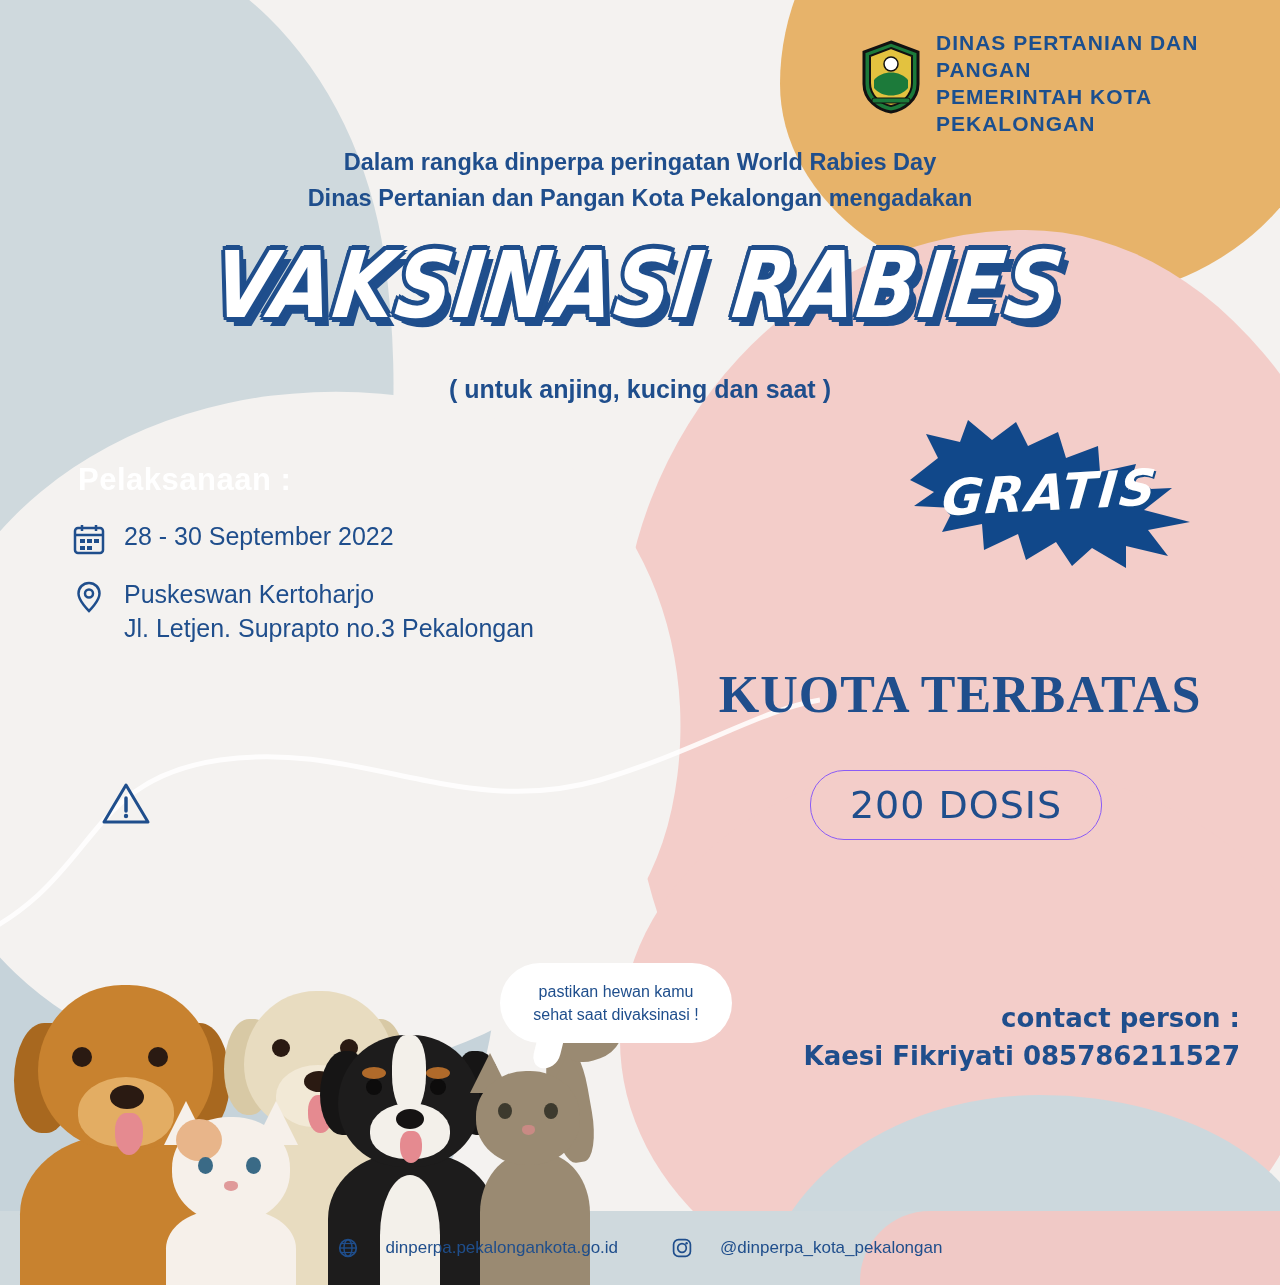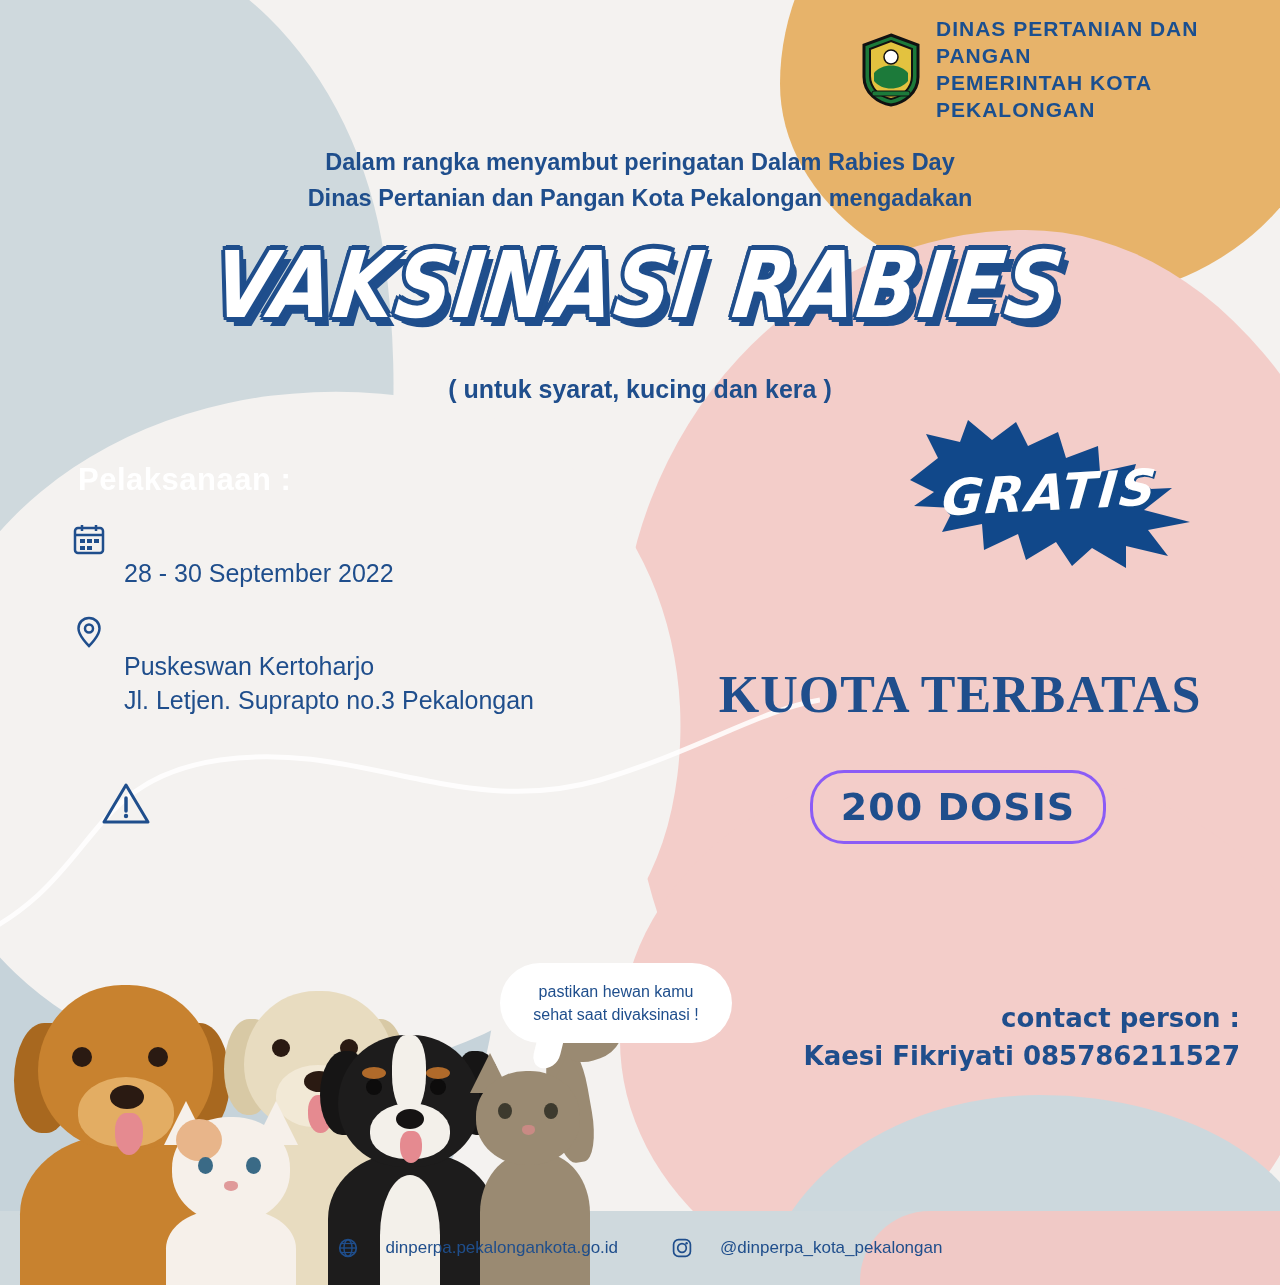--- a/index.html
+++ b/index.html
@@ -99,21 +99,21 @@
     width:62px;height:74px;
     position:relative;
   }
   .logo svg{display:block;}
   .header-text{
     color:#1b4f8f;
     font-weight:bold;
     letter-spacing:1px;
     line-height:1.28;
   }
-  .header-text .l1{font-size:21px;}
+  .header-text .l1{font-size:21px;margin-top:14px;}
   .header-text .l2{font-size:21px;}
 
   
   .intro{
     position:absolute;top:145px;left:0;width:1280px;
     text-align:center;
     color:#1f4e8c;
     font-size:23.5px;
     font-weight:bold;
     line-height:1.52;
@@ -155,21 +155,21 @@
   }
   .info-list{
     position:absolute;left:72px;top:520px;
     color:#1f4e8c;
   }
   .info-row{
     display:flex;align-items:flex-start;gap:18px;
     margin-bottom:22px;
   }
   .info-icon{width:34px;height:34px;flex:none;margin-top:2px;}
-  .info-text{font-size:25px;line-height:1.35;font-weight:500;margin-top:37px;}
+  .info-text{font-size:25px;line-height:1.35;font-weight:500;}
 
   .syarat{
     position:absolute;left:138px;top:812px;
     color:#1f4e8c;font-size:25px;line-height:1.45;font-weight:500;
   }
   .warn-icon{
     position:absolute;left:100px;top:778px;width:52px;height:52px;
   }
 
   
@@ -192,26 +192,26 @@
     text-align:center;
     color:#1f4e8c;
     font-family:Liberation Serif, serif;
     font-size:52px;
     font-weight:bold;
     letter-spacing:1px;
   }
   .dosis-box{
     position:absolute;left:810px;top:770px;
     width:290px;height:68px;
-    border:3px solid #8b5cf6;
+    border:1px solid #8b5cf6;
     border-radius:34px;
     display:flex;align-items:center;justify-content:center;
     color:#1f4e8c;
     font-family:"DejaVu Sans", sans-serif;
-    font-size:38px;font-weight:bold;letter-spacing:1px;
+    font-size:38px;font-weight:normal;letter-spacing:1px;
   }
 
   
   .bubble{
     position:absolute;left:500px;top:963px;
     width:232px;height:80px;
     background:#fff;
     border-radius:40px;
     display:flex;flex-direction:column;align-items:center;justify-content:center;
     color:#1f4e8c;font-size:16px;line-height:1.45;font-weight:500;
@@ -349,28 +349,28 @@
         <rect x="12" y="58" width="38" height="5" rx="2" fill="#1c7a3a" stroke="#111" stroke-width="1"></rect>
       </svg>
     </div>
     <div class="header-text">
       <div class="l1">DINAS PERTANIAN DAN PANGAN</div>
       <div class="l2">PEMERINTAH KOTA PEKALONGAN</div>
     </div>
   </div>
 
   <div class="intro">
-    <div>Dalam rangka menyambut peringatan Dalam Rabies Day</div>
+    <div>Dalam rangka dinperpa peringatan World Rabies Day</div>
     <div>Dinas Pertanian dan Pangan Kota Pekalongan mengadakan</div>
   </div>
 
   <div class="title-wrap">
     <div class="title">VAKSINASI RABIES</div>
   </div>
-  <div class="subtitle">( untuk syarat, kucing dan kera )</div>
+  <div class="subtitle">( untuk anjing, kucing dan saat )</div>
 
   <div class="pelaksanaan">Pelaksanaan :</div>
   <div class="info-list">
 
     <div class="info-row">
       <span class="info-icon">
         <svg width="34" height="34" viewBox="0 0 34 34">
           <rect x="3" y="6" width="28" height="25" rx="3" fill="none" stroke="#1f4e8c" stroke-width="2.5"></rect>
           <line x1="3" y1="13" x2="31" y2="13" stroke="#1f4e8c" stroke-width="2.5"></line>
           <line x1="10" y1="3" x2="10" y2="9" stroke="#1f4e8c" stroke-width="2.5"></line>

